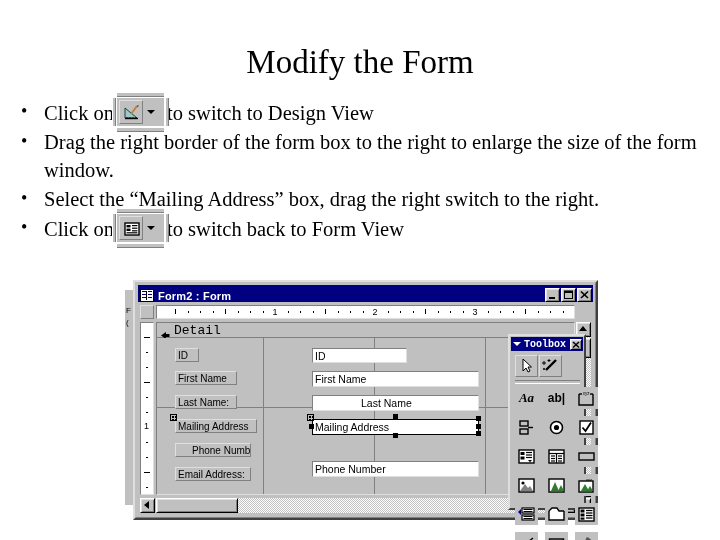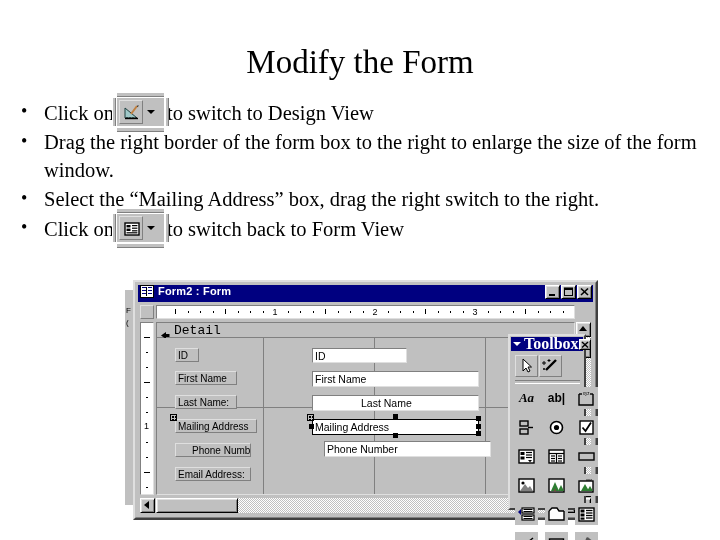--- a/index.html
+++ b/index.html
@@ -136,21 +136,21 @@
     box-sizing: border-box;
   }
 
   
   #titlebar {
     position: absolute;
     left: 2px; top: 2px; right: 2px;
     height: 17px;
     background: #000080;
     display: flex;
-    align-items: flex-start;
+    align-items: flex-end;
     padding: 0 1px 0 2px;
     box-sizing: border-box;
   }
   #titlebar-icon {
     width: 14px; height: 13px;
     margin-right: 4px;
     flex: none;
     background: #ffffff;
     border: 1px solid #000;
     box-sizing: border-box;
@@ -444,25 +444,25 @@
   }
   #toolbox-menu-arrow {
     width: 0; height: 0; flex: none;
     border-left: 4px solid transparent;
     border-right: 4px solid transparent;
     border-top: 4px solid #ffffff;
     margin-right: 3px;
   }
   #toolbox-title-text {
     color: #ffffff;
-    font-size: 16px;
+    font-size: 10px;
     font-weight: bold;
     flex: 1 1 auto;
     white-space: nowrap;
-    font-family: Liberation Serif, serif;
+    font-family: Liberation Mono, monospace;
   }
   #toolbox-close {
     width: 12px; height: 11px;
     background: #c0c0c0;
     border: 1px solid;
     border-color: #ffffff #000000 #000000 #ffffff;
     box-shadow: inset 1px 1px 0 #dfdfdf, inset -1px -1px 0 #808080;
     box-sizing: border-box;
     position: relative;
     flex: none;
@@ -703,21 +703,21 @@
         <div class="ctrl-text selected" style="left:155px; top:81px; width:167px; height:16px;">Mailing Address</div>
         <div class="move-handle" style="left:150px; top:76px;"></div>
         <div class="handle" style="left:236px; top:76px;"></div>
         <div class="handle" style="left:236px; top:95px;"></div>
         <div class="handle" style="left:152px; top:86px;"></div>
         <div class="handle" style="left:319px; top:78px;"></div>
         <div class="handle" style="left:319px; top:86px;"></div>
         <div class="handle" style="left:319px; top:93px;"></div>
 
         <div class="ctrl-label" style="left:18px; top:105px; width:76px; height:14px;padding-left:16px;">Phone Number:</div>
-        <div class="ctrl-text" style="left:155px; top:103px; width:167px; height:16px;margin-left:12px;">Phone Number</div>
+        <div class="ctrl-text" style="left:155px; top:123px; width:167px; height:16px;">Phone Number</div>
 
         <div class="ctrl-label" style="left:18px; top:129px; width:76px; height:14px;">Email Address:</div>
       </div>
     </div>
 
     <div class="sb-v">
       <div class="sb-arrow-v" style="top:0;">
         <svg width="9" height="7" viewBox="0 0 9 7" style="position:absolute;left:2px;top:3px;">
               <polygon points="4,0 8,5 0,5" fill="#000"></polygon>
             </svg>

